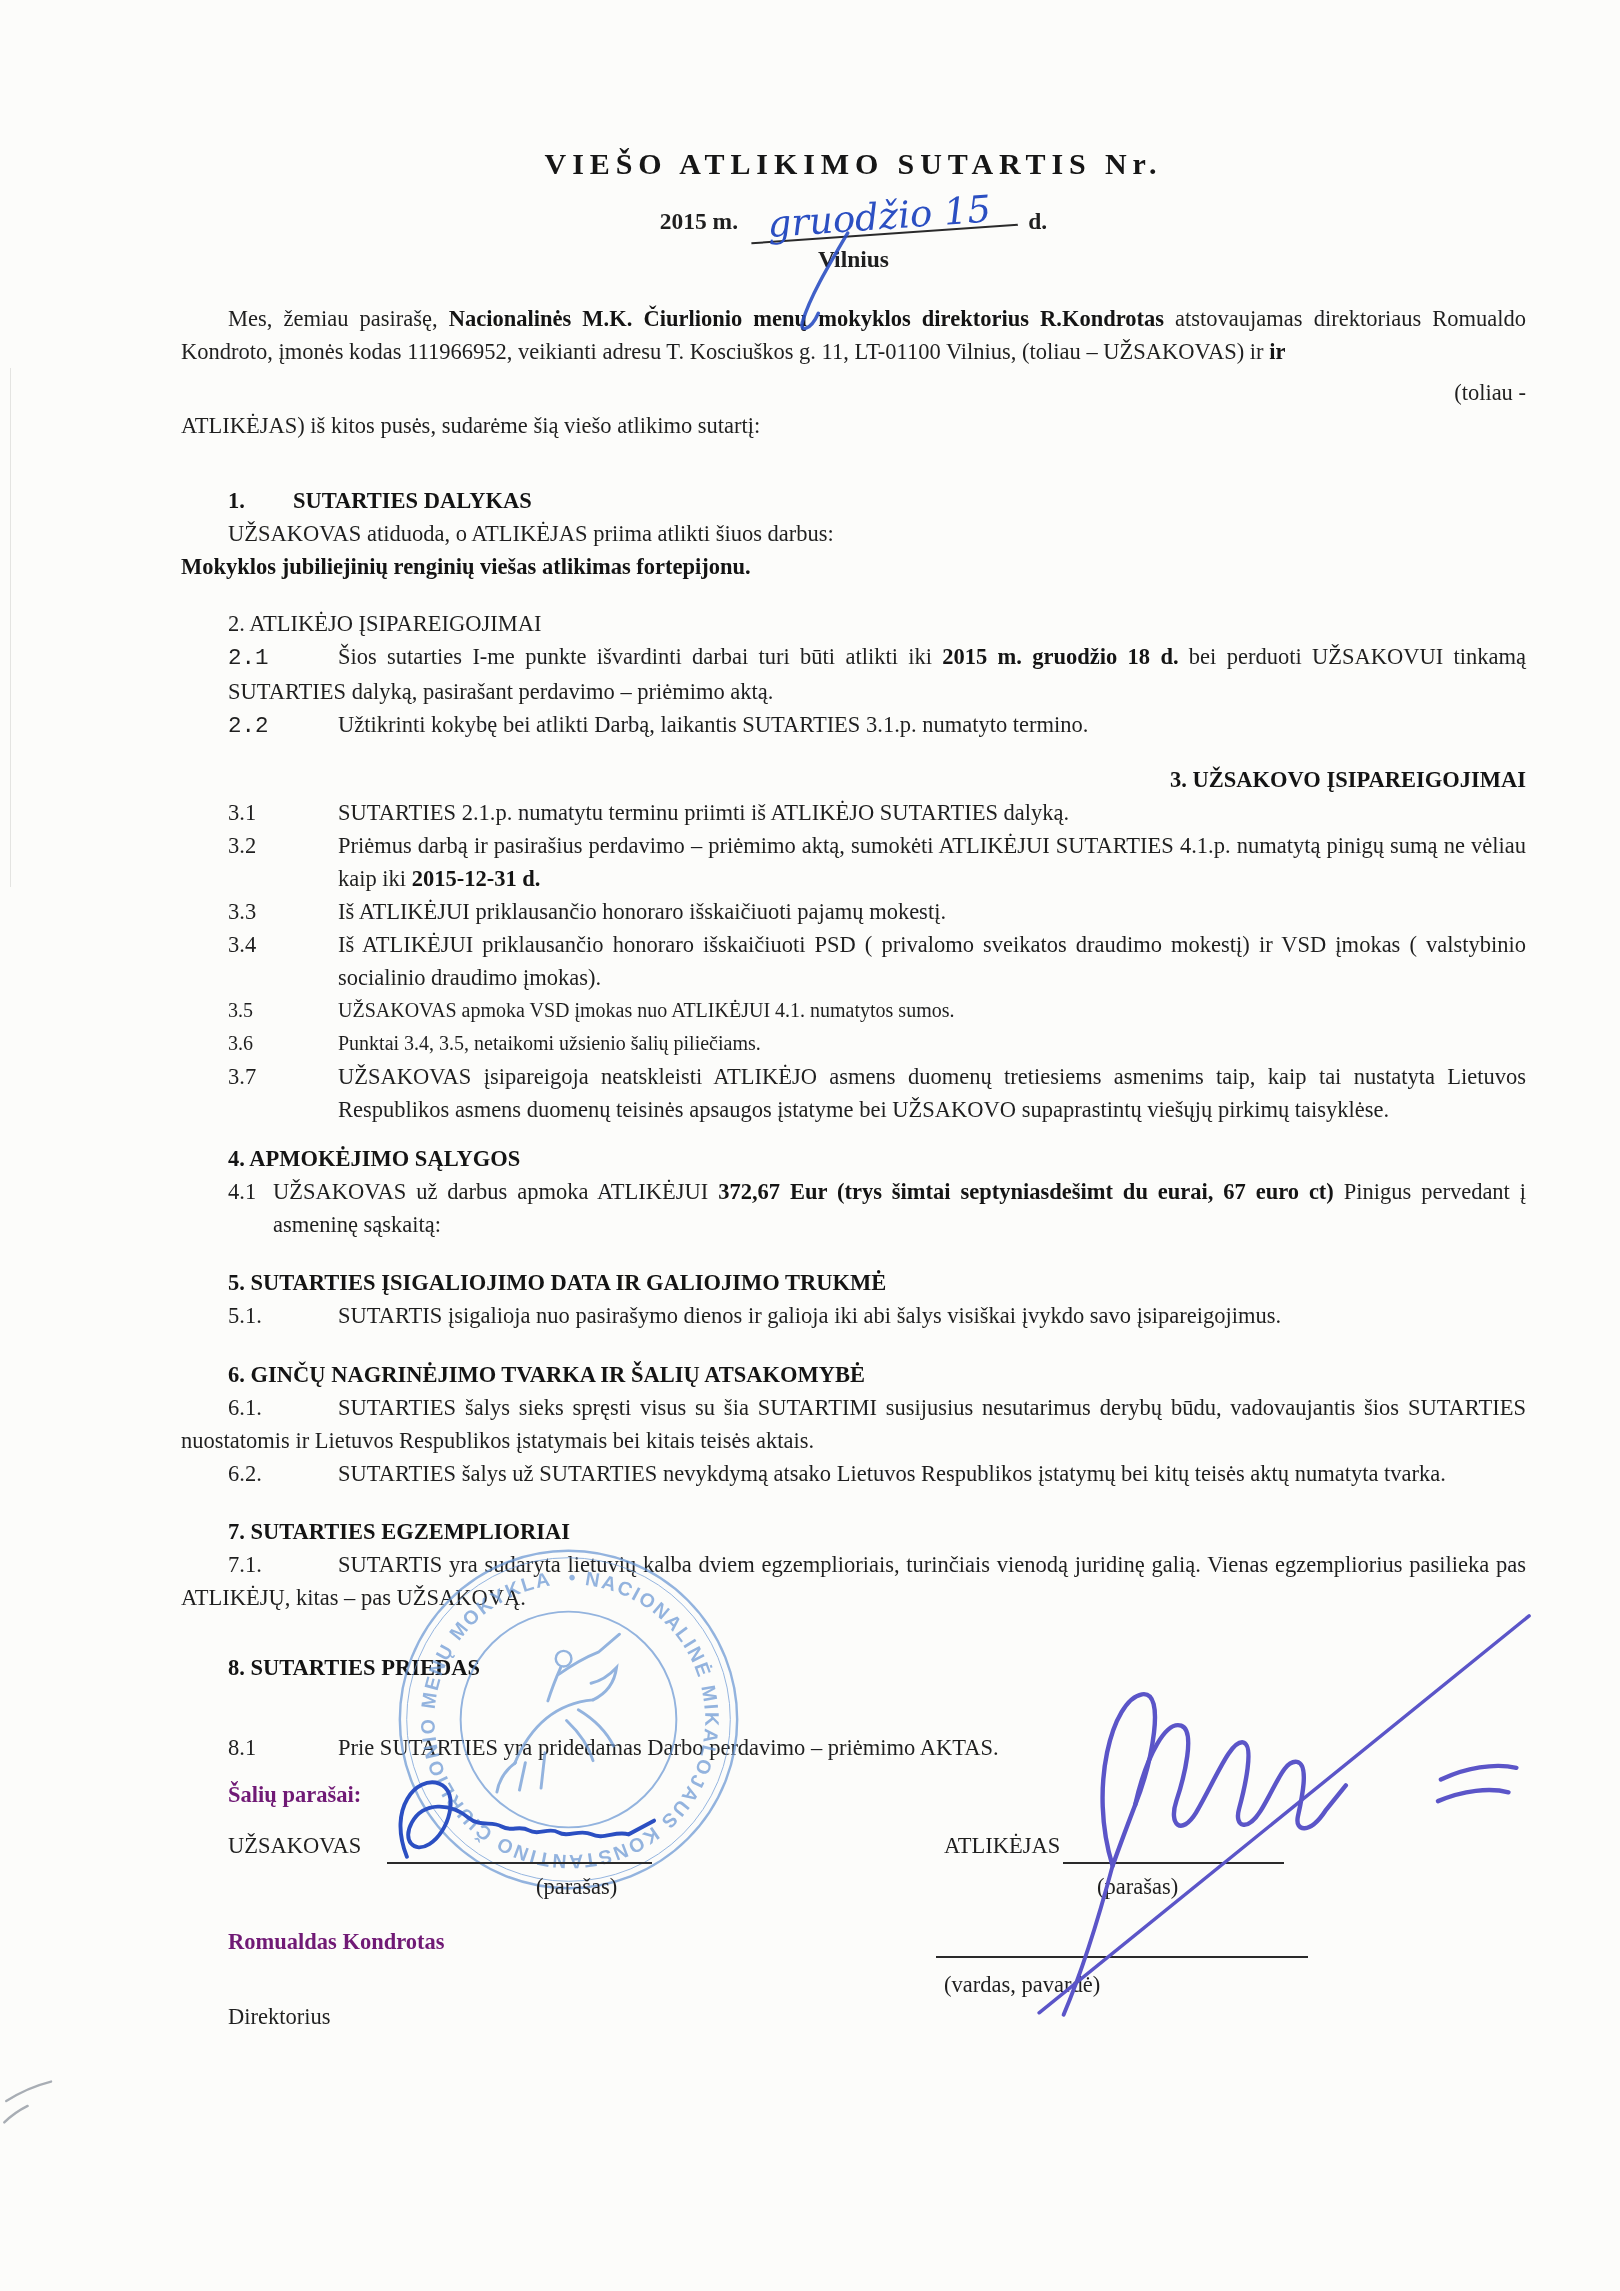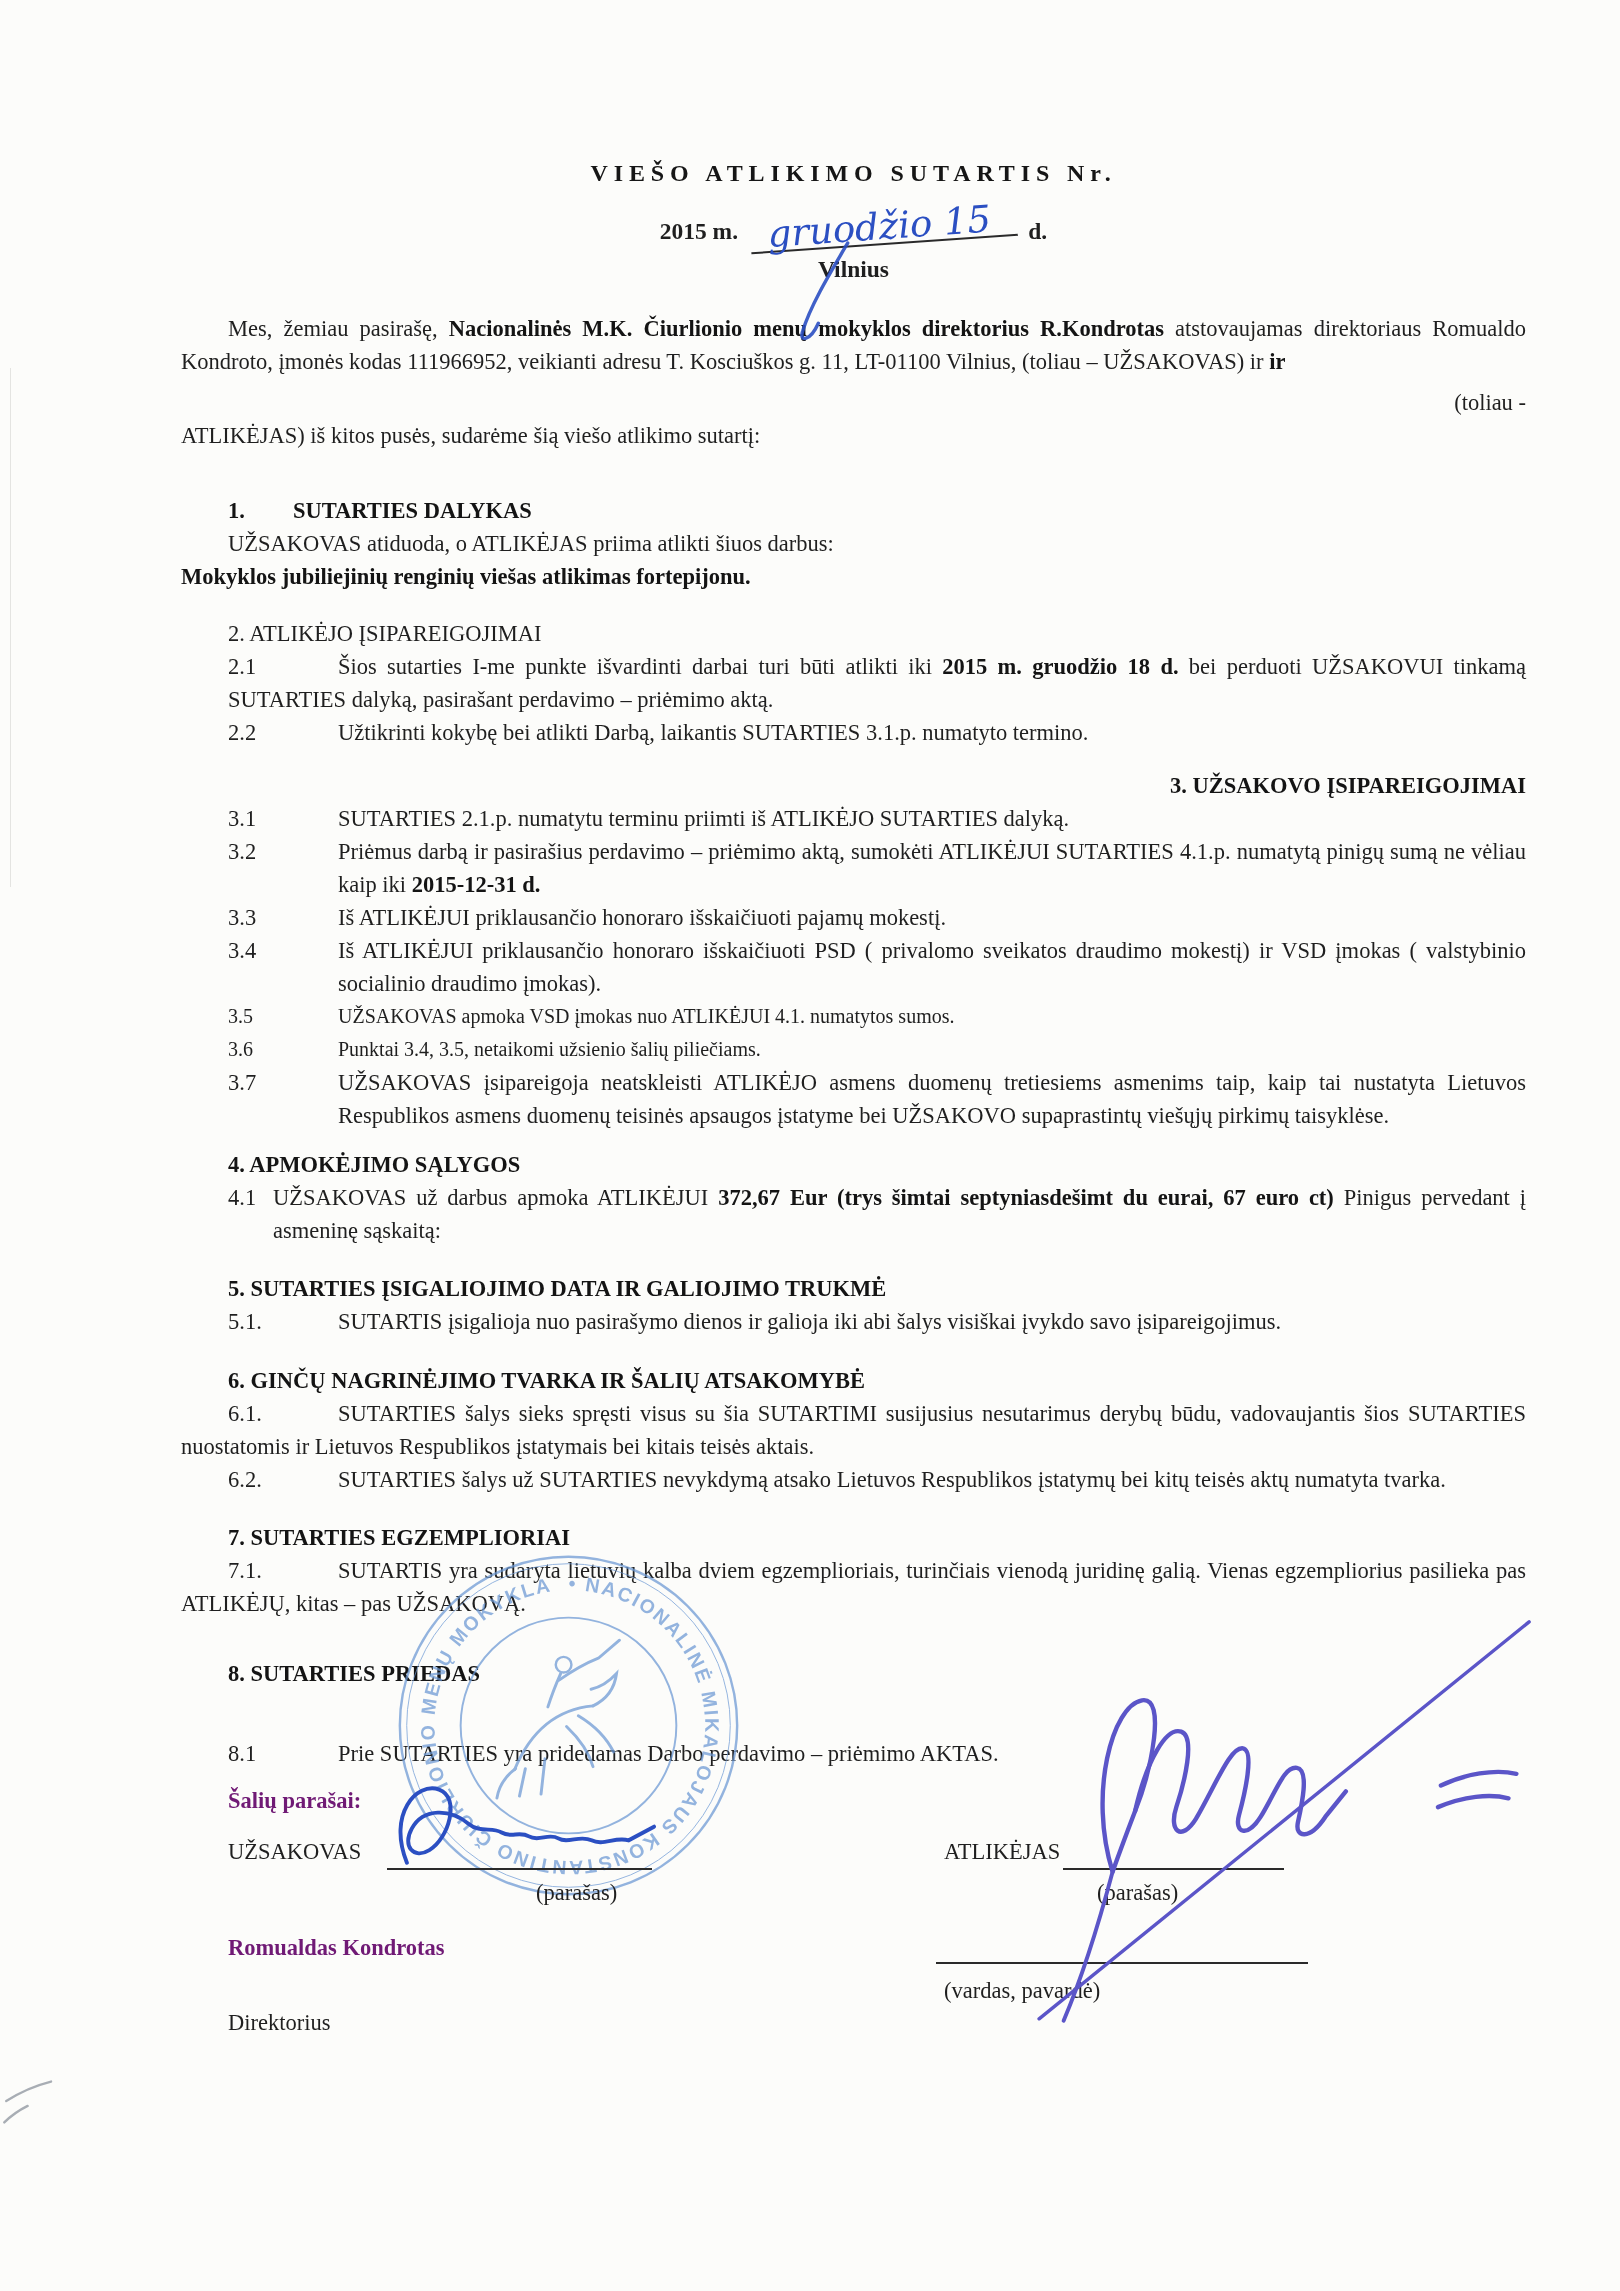--- a/index.html
+++ b/index.html
@@ -10,22 +10,22 @@
     overflow:hidden;
     font-family:"Liberation Serif",serif;
     color:#1f1f1f;
     font-size:22.5px;
     line-height:33px;
   }
   .content{position:absolute;left:181px;top:147px;width:1345px;}
   b{color:#141414;}
 
   .title{
-    text-align:center;font-weight:bold;font-size:24px;
-    letter-spacing:5.9px;margin:10px;color:#161616;
+    text-align:center;font-weight:bold;font-size:30px;
+    letter-spacing:5.9px;margin:0;color:#161616;
   }
   .dateline{
     position:relative;text-align:center;margin-top:21.6px;
     font-weight:bold;font-size:23.5px;white-space:nowrap;
   }
   .hw-date{
     display:inline-block;position:relative;
     font-family:"DejaVu Serif",serif;font-style:italic;font-weight:normal;
     color:#2b4fc2;font-size:37px;line-height:29px;
     transform:rotate(-4deg);
@@ -40,21 +40,21 @@
 
   .h{font-weight:bold;margin:23.5px 0 0 47px;color:#141414;}
   .h-plain{font-weight:normal;color:#1f1f1f;}
   .h .hnum{display:inline-block;width:65px;}
 
   .s1-body{margin-left:47px;}
   .s1-bold{font-weight:bold;margin-left:0;color:#141414;}
 
   .item{margin:0 0 0 47px;text-align:justify;}
   .item .num{text-indent:0;}
-  .item-a .num{display:inline-block;width:110px;}
+  .item-a .num{display:inline-block;width:110px;font-family:Liberation Mono, monospace;}
   .item-b{position:relative;padding-left:110px;}
   .item-b .num{position:absolute;left:0;top:0;}
   .item-c{margin-left:0;text-indent:47px;text-align:justify;}
   .item-c .num{display:inline-block;width:110px;}
   .item-41{position:relative;padding-left:45px;}
   .item-41 .num{position:absolute;left:0;top:0;}
   .item-sm{font-size:20px;}
 
   .sigblock{position:relative;margin-top:13.7px;height:323px;}
   .abs{position:absolute;}

